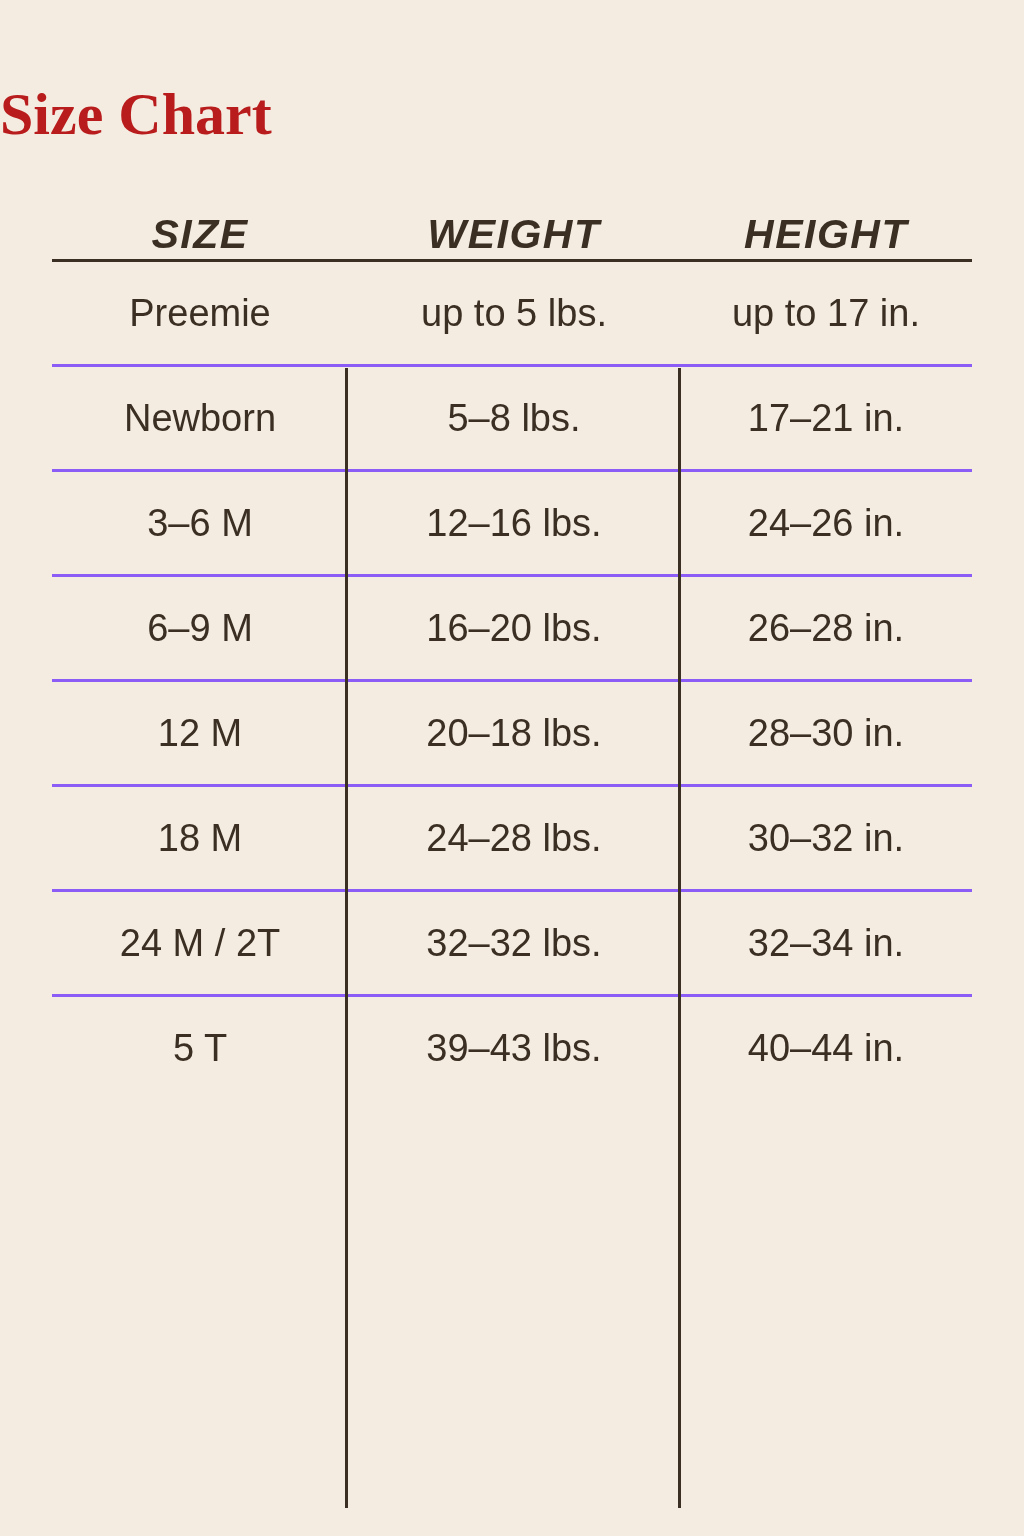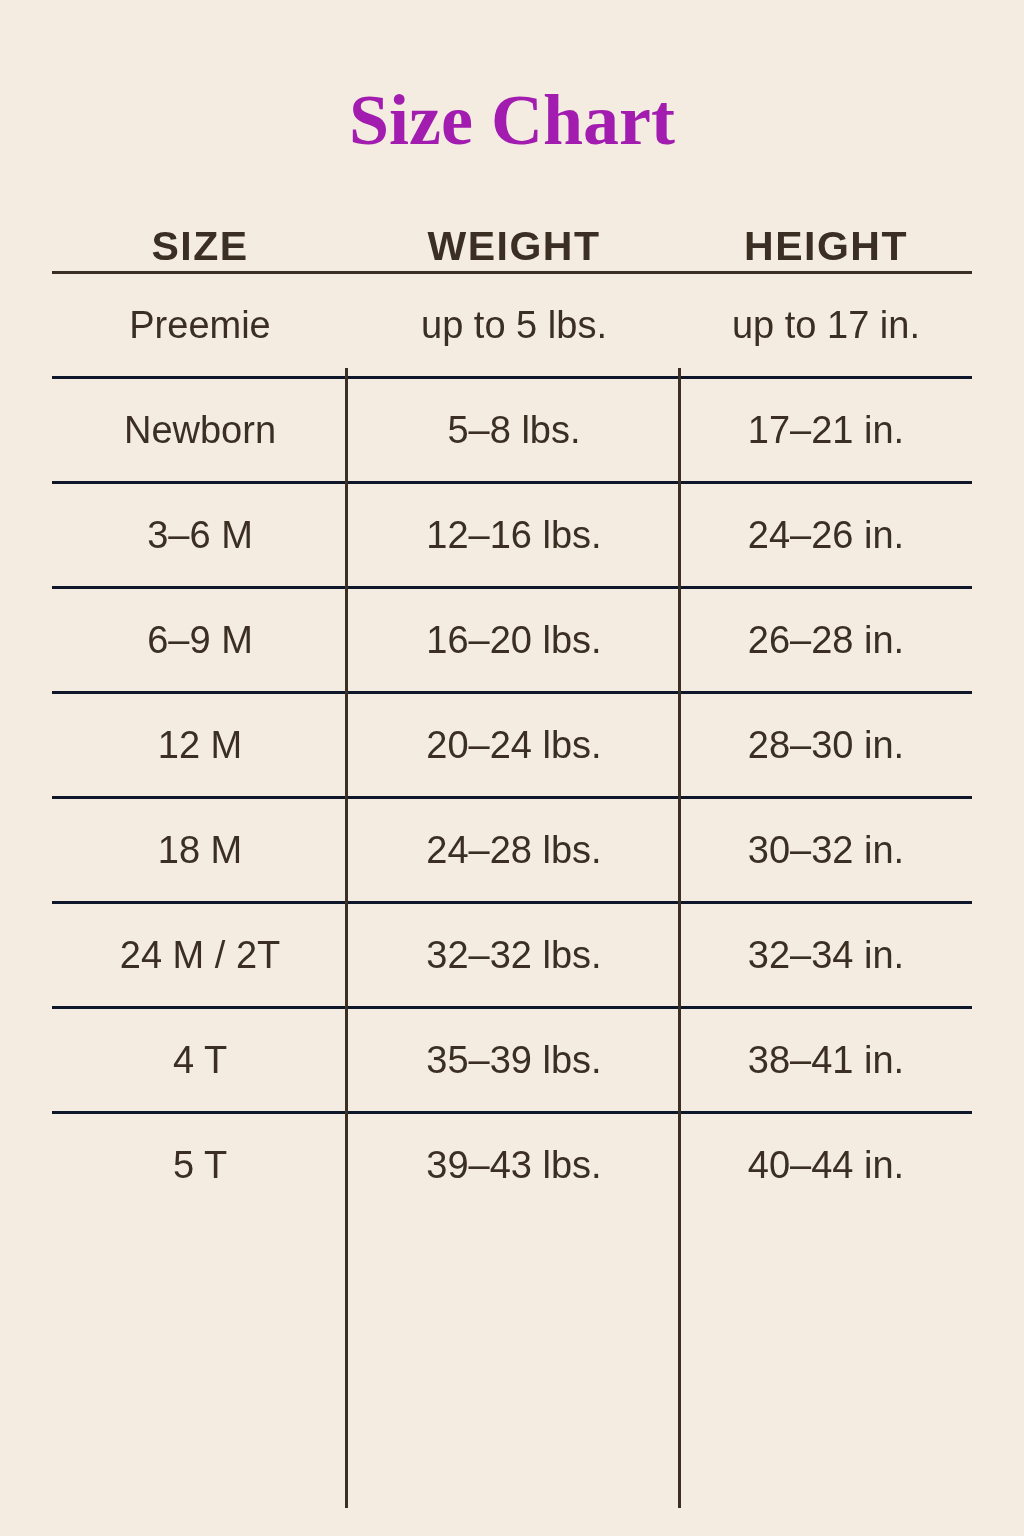--- a/index.html
+++ b/index.html
@@ -15,26 +15,26 @@
     overflow: hidden;
   }
   .page {
     position: relative;
     width: 1024px;
     height: 1536px;
     background: #f4ece0;
     box-sizing: border-box;
   }
   .title {
-    text-align: center;
+    text-align: left;
     font-family: "Liberation Serif", serif;
     font-weight: 700;
-    font-size: 72px;
+    font-size: 60px;
     letter-spacing: 0px;
-    color: #a21caf;
+    color: #b91c1c;
     margin: 0;
     padding-top: 84px;
     line-height: 1.0;
   }
   .table-wrap {
     margin-top: 66px;
     padding: 0 52px;
   }
   table.size-chart {
     width: 920px;
@@ -45,26 +45,27 @@
   table.size-chart td {
     text-align: center;
     vertical-align: middle;
     color: #3b2f23;
   }
   table.size-chart th {
     font-size: 41px;
     font-weight: 700;
     letter-spacing: 1.5px;
     border-bottom: 3px solid #3b2f23;
+    font-style: italic;
   }
   table.size-chart td {
     font-size: 38px;
     font-weight: 400;
     height: 100px;
-    border-bottom: 3px solid #0f172a;
+    border-bottom: 3px solid #8b5cf6;
   }
   table.size-chart tbody tr:last-child td {
     border-bottom: none;
   }
   
   .col-sep-1, .col-sep-2 {
     position: absolute;
     top: 368px;
     width: 3px;
     background: #3b2f23;
@@ -113,37 +114,32 @@
           <td>12–16 lbs.</td>
           <td>24–26 in.</td>
         </tr>
         <tr>
           <td>6–9 M</td>
           <td>16–20 lbs.</td>
           <td>26–28 in.</td>
         </tr>
         <tr>
           <td>12 M</td>
-          <td>20–24 lbs.</td>
+          <td>20–18 lbs.</td>
           <td>28–30 in.</td>
         </tr>
         <tr>
           <td>18 M</td>
           <td>24–28 lbs.</td>
           <td>30–32 in.</td>
         </tr>
         <tr>
           <td>24 M / 2T</td>
           <td>32–32 lbs.</td>
           <td>32–34 in.</td>
-        </tr>
-        <tr>
-          <td>4 T</td>
-          <td>35–39 lbs.</td>
-          <td>38–41 in.</td>
         </tr>
         <tr>
           <td>5 T</td>
           <td>39–43 lbs.</td>
           <td>40–44 in.</td>
         </tr>
       </tbody>
     </table>
   </div>
 

